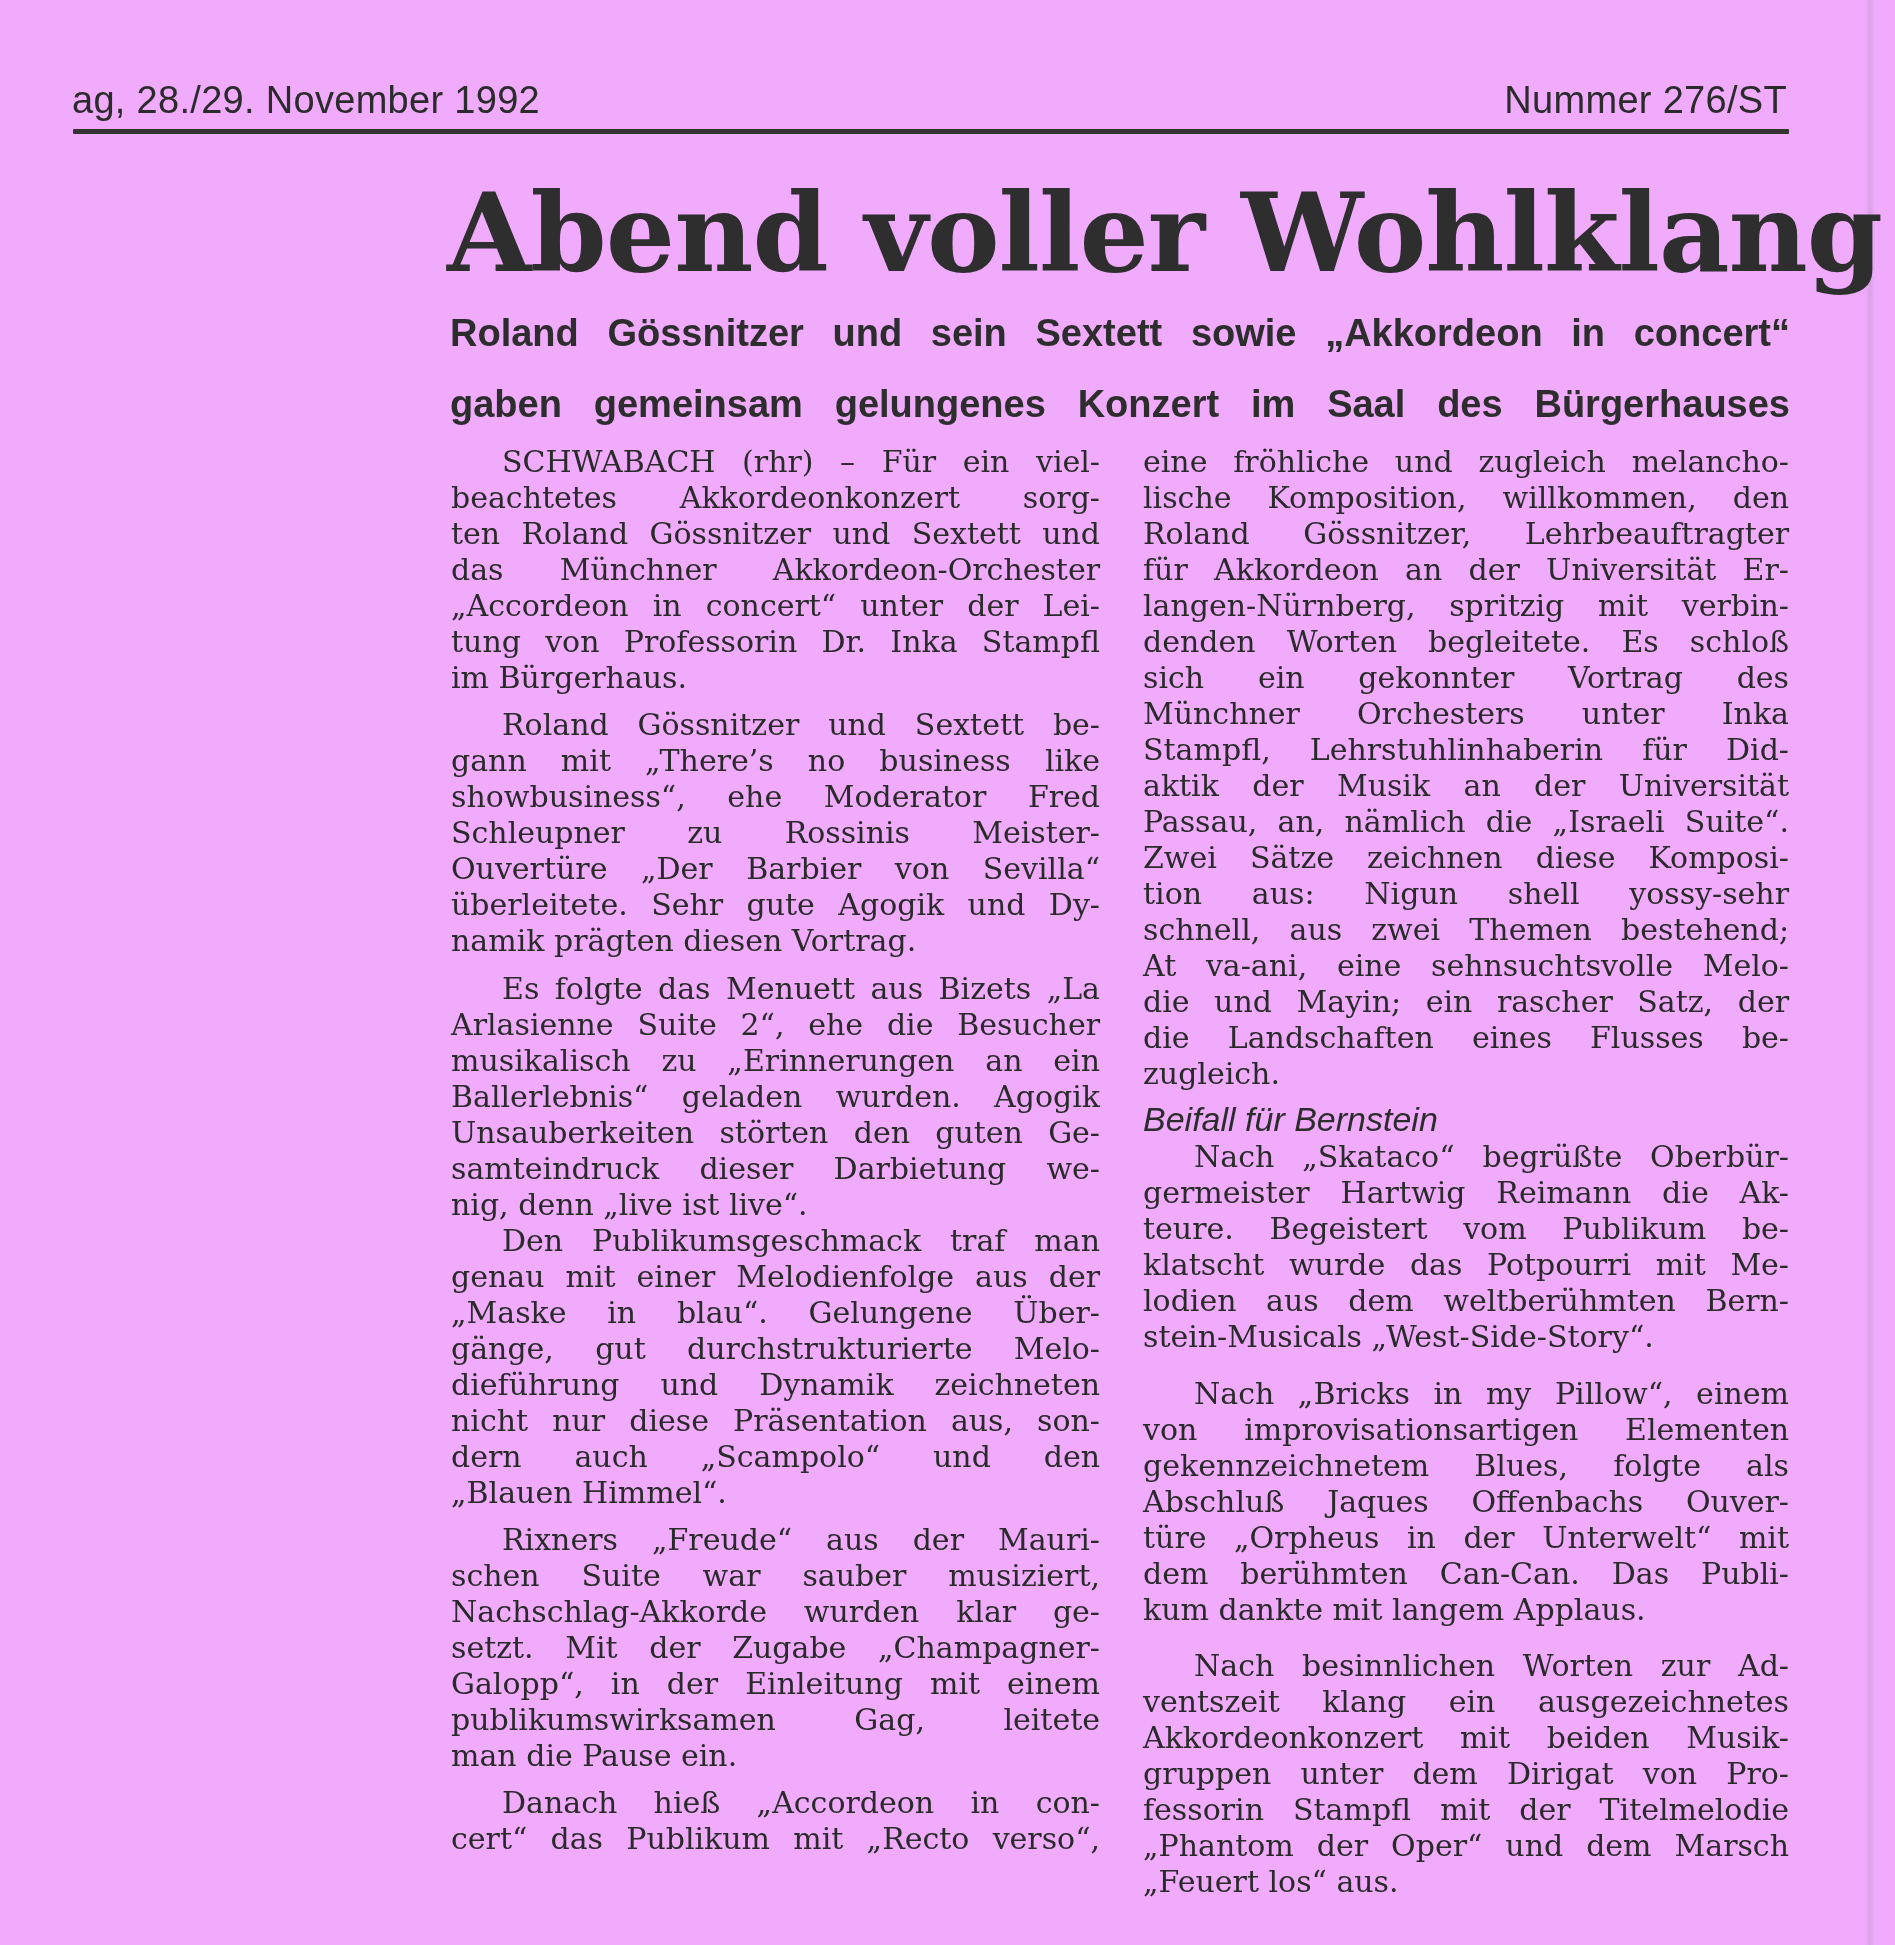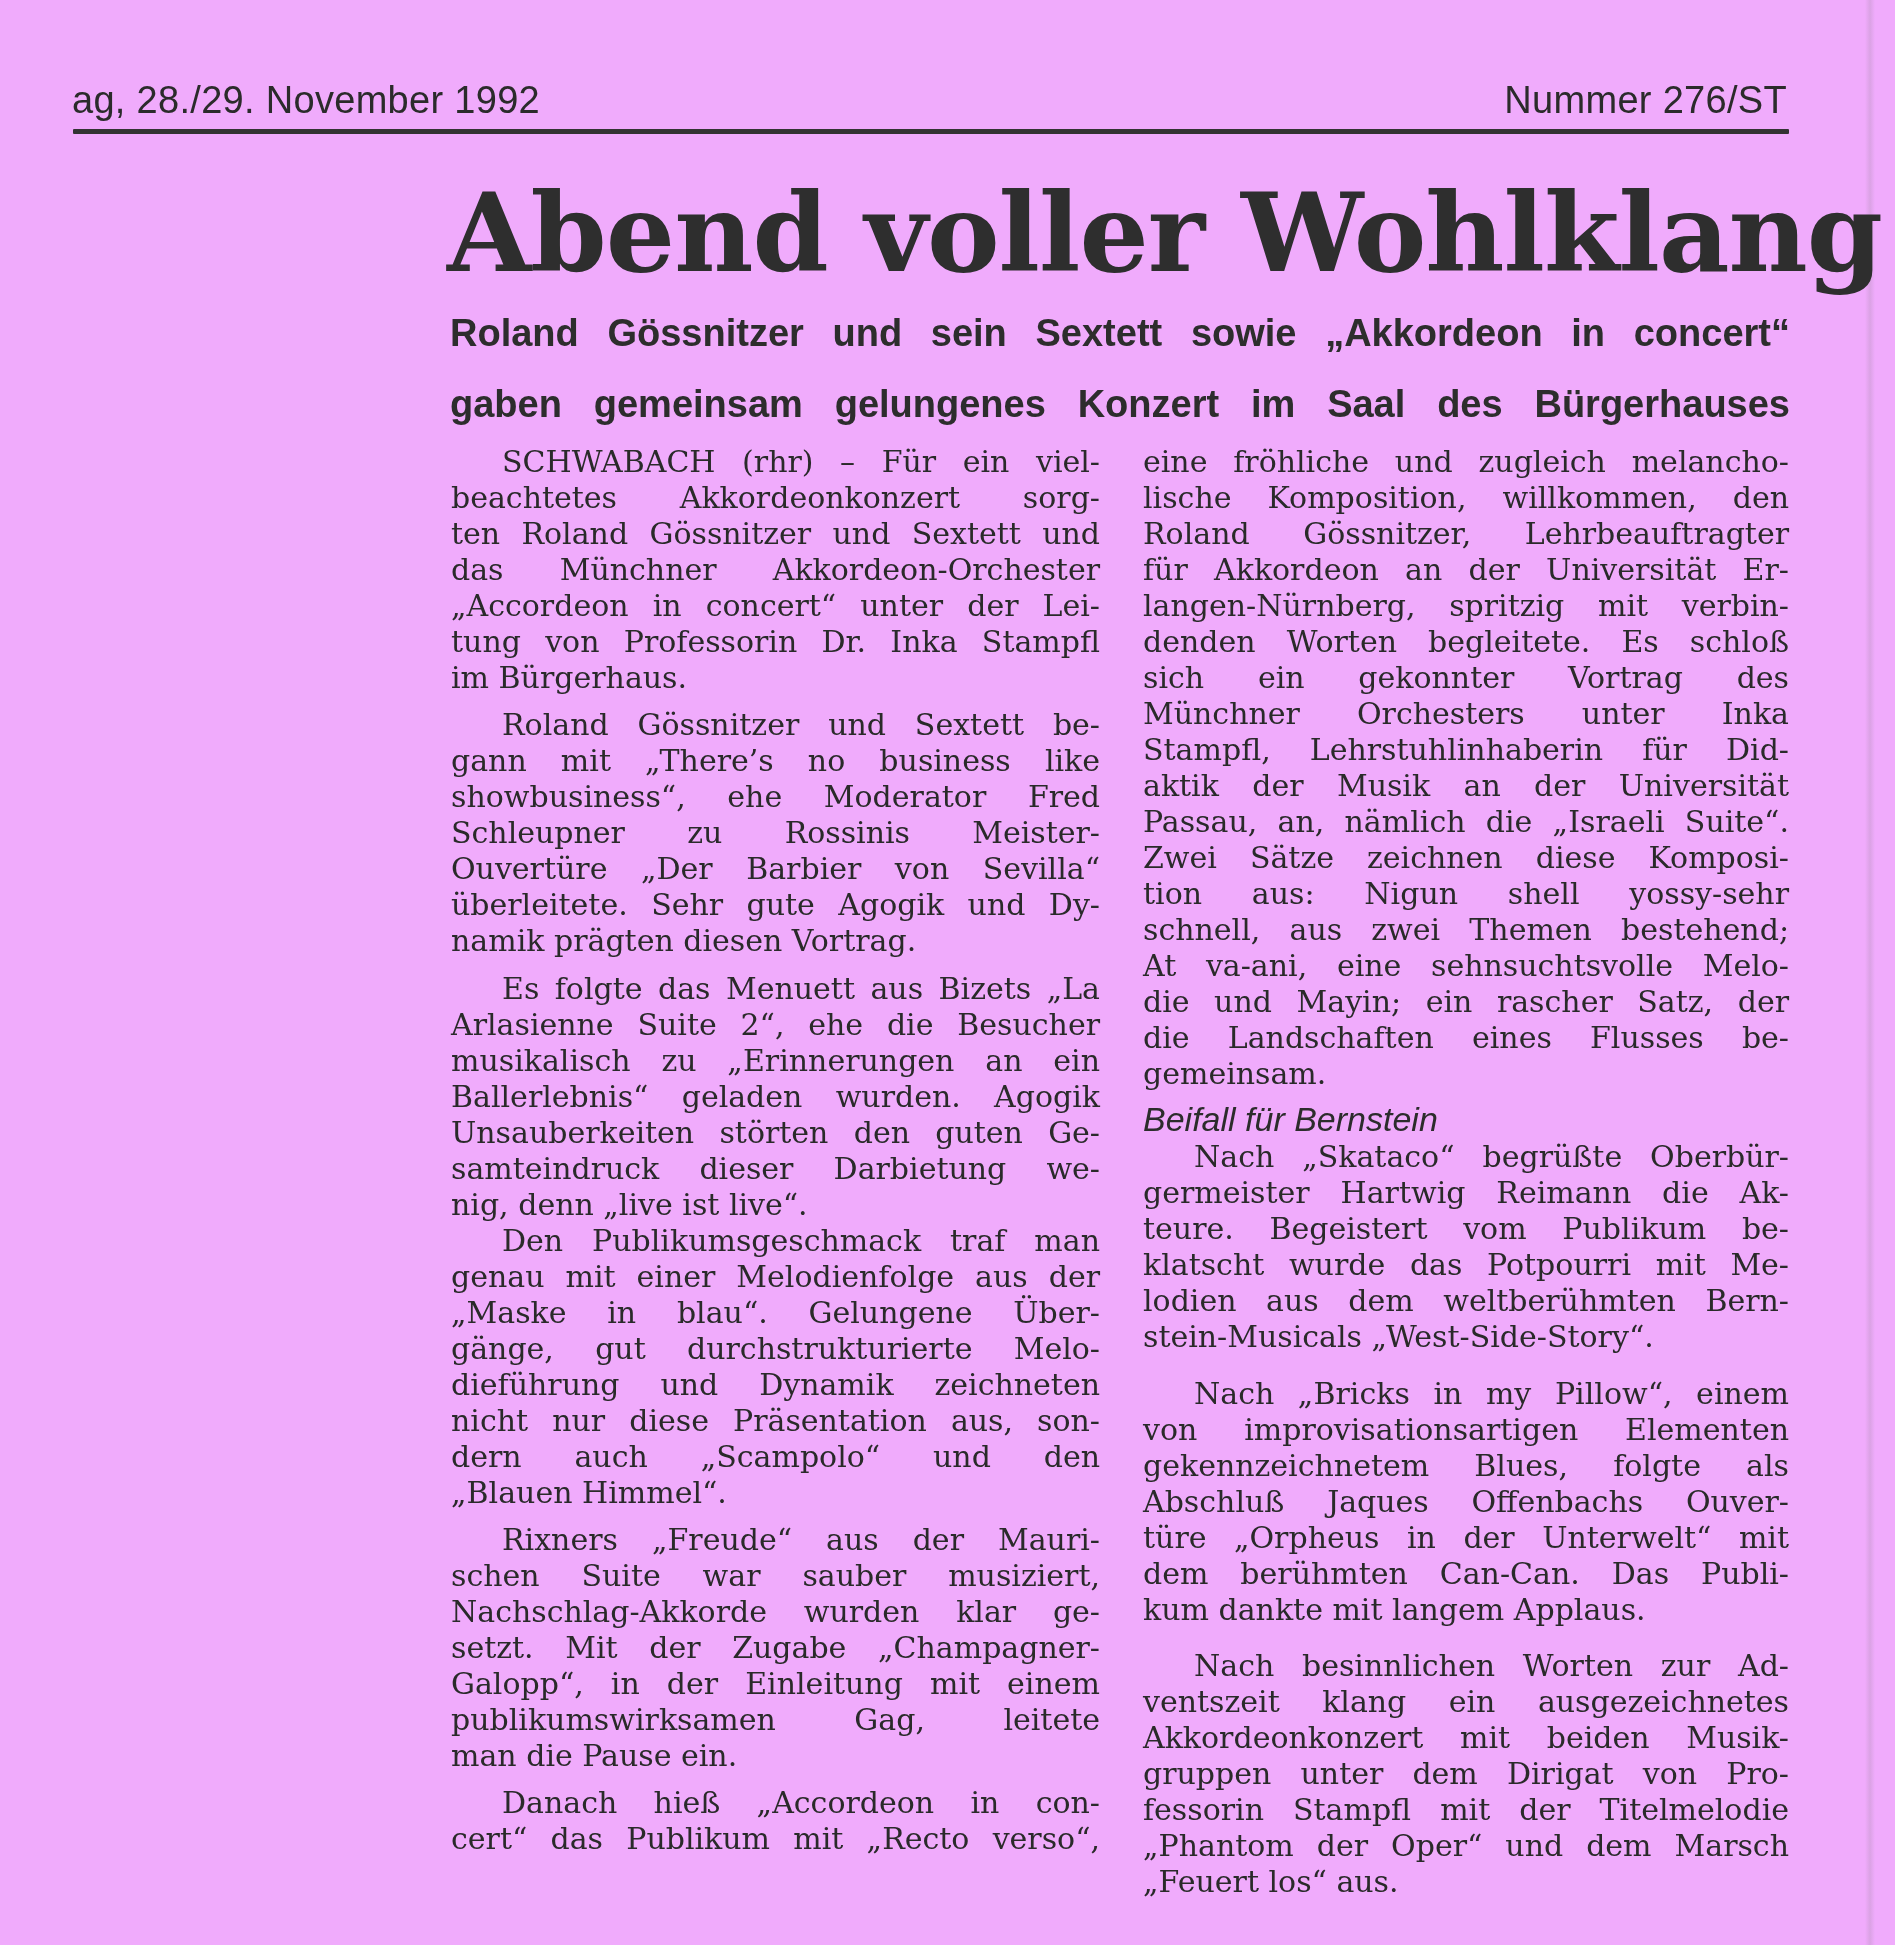--- a/index.html
+++ b/index.html
@@ -117,21 +117,21 @@
       <div class="ln">Münchner Orchesters unter Inka</div>
       <div class="ln">Stampfl, Lehrstuhlinhaberin für Did-</div>
       <div class="ln">aktik der Musik an der Universität</div>
       <div class="ln">Passau, an, nämlich die „Israeli Suite“.</div>
       <div class="ln">Zwei Sätze zeichnen diese Komposi-</div>
       <div class="ln">tion aus: Nigun shell yossy-sehr</div>
       <div class="ln">schnell, aus zwei Themen bestehend;</div>
       <div class="ln">At va-ani, eine sehnsuchtsvolle Melo-</div>
       <div class="ln">die und Mayin; ein rascher Satz, der</div>
       <div class="ln">die Landschaften eines Flusses be-</div>
-      <div class="ln last">gemeinsam.</div>
+      <div class="ln last">zugleich.</div>
     </div>
     <div class="subhd" style="margin-top:7.2px;font-style:italic;">Beifall für Bernstein</div>
     <div class="para">
       <div class="ln first">Nach „Skataco“ begrüßte Oberbür-</div>
       <div class="ln">germeister Hartwig Reimann die Ak-</div>
       <div class="ln">teure. Begeistert vom Publikum be-</div>
       <div class="ln">klatscht wurde das Potpourri mit Me-</div>
       <div class="ln">lodien aus dem weltberühmten Bern-</div>
       <div class="ln last">stein-Musicals „West-Side-Story“.</div>
     </div>

